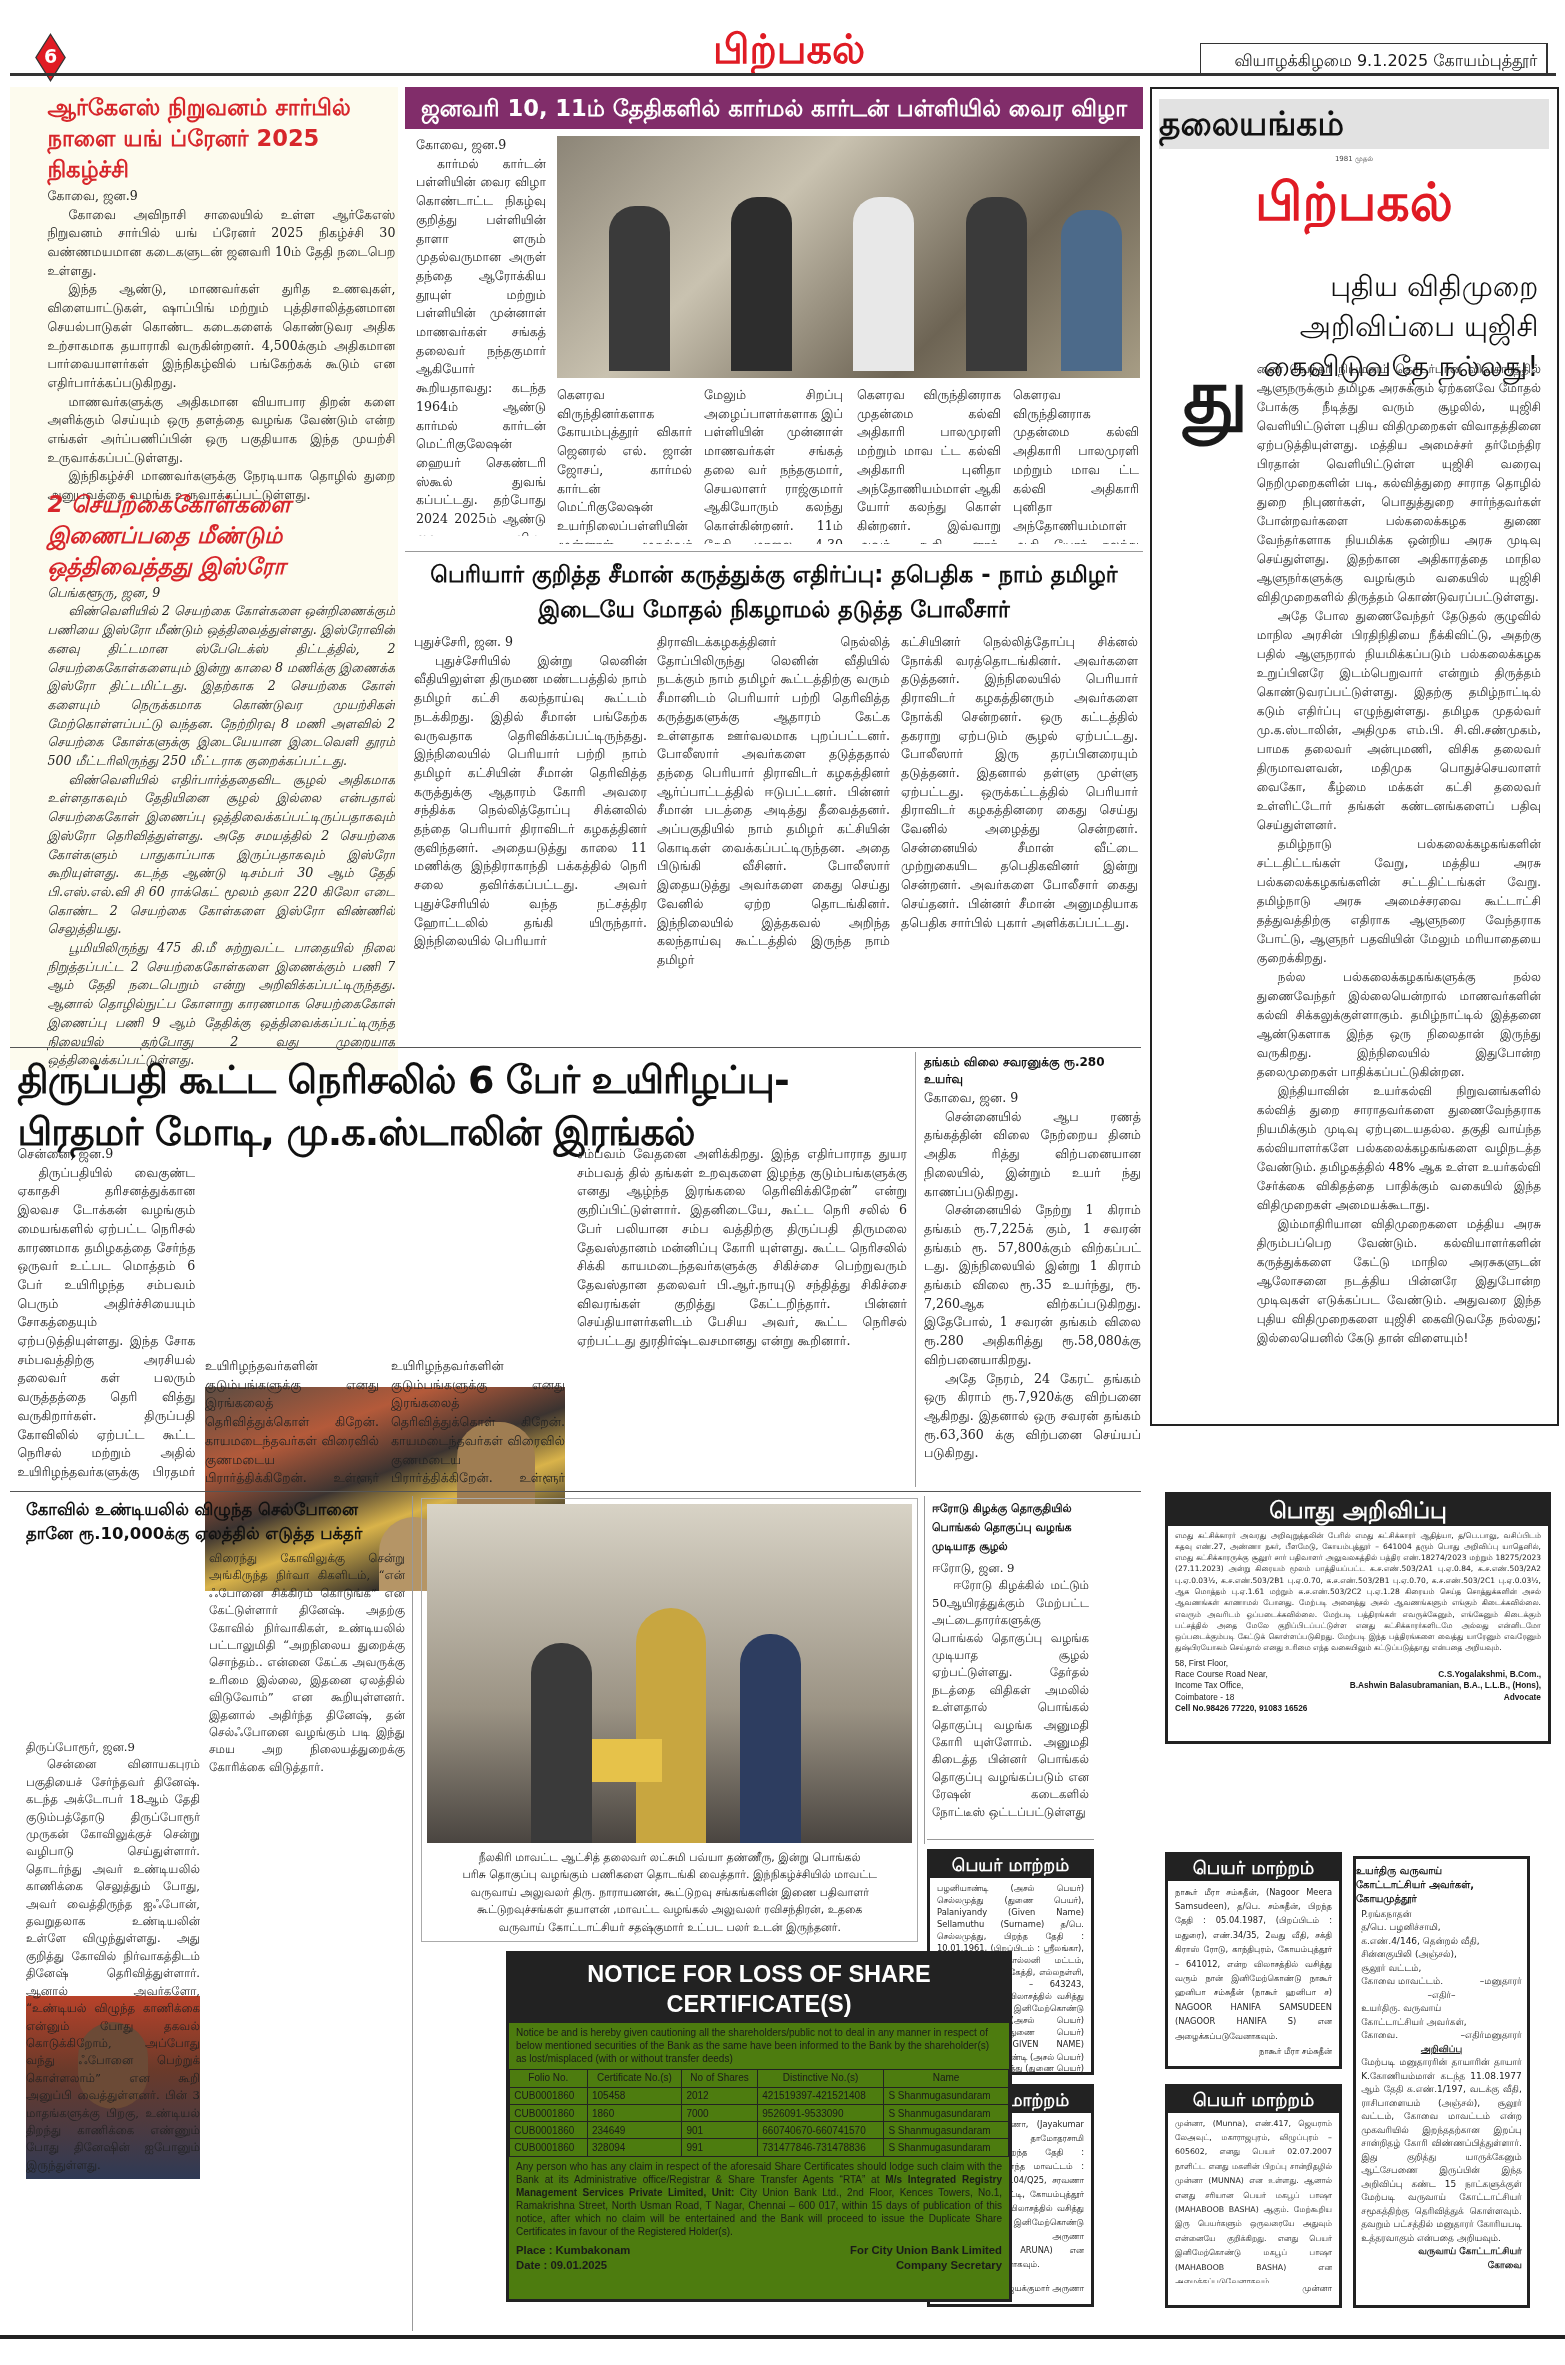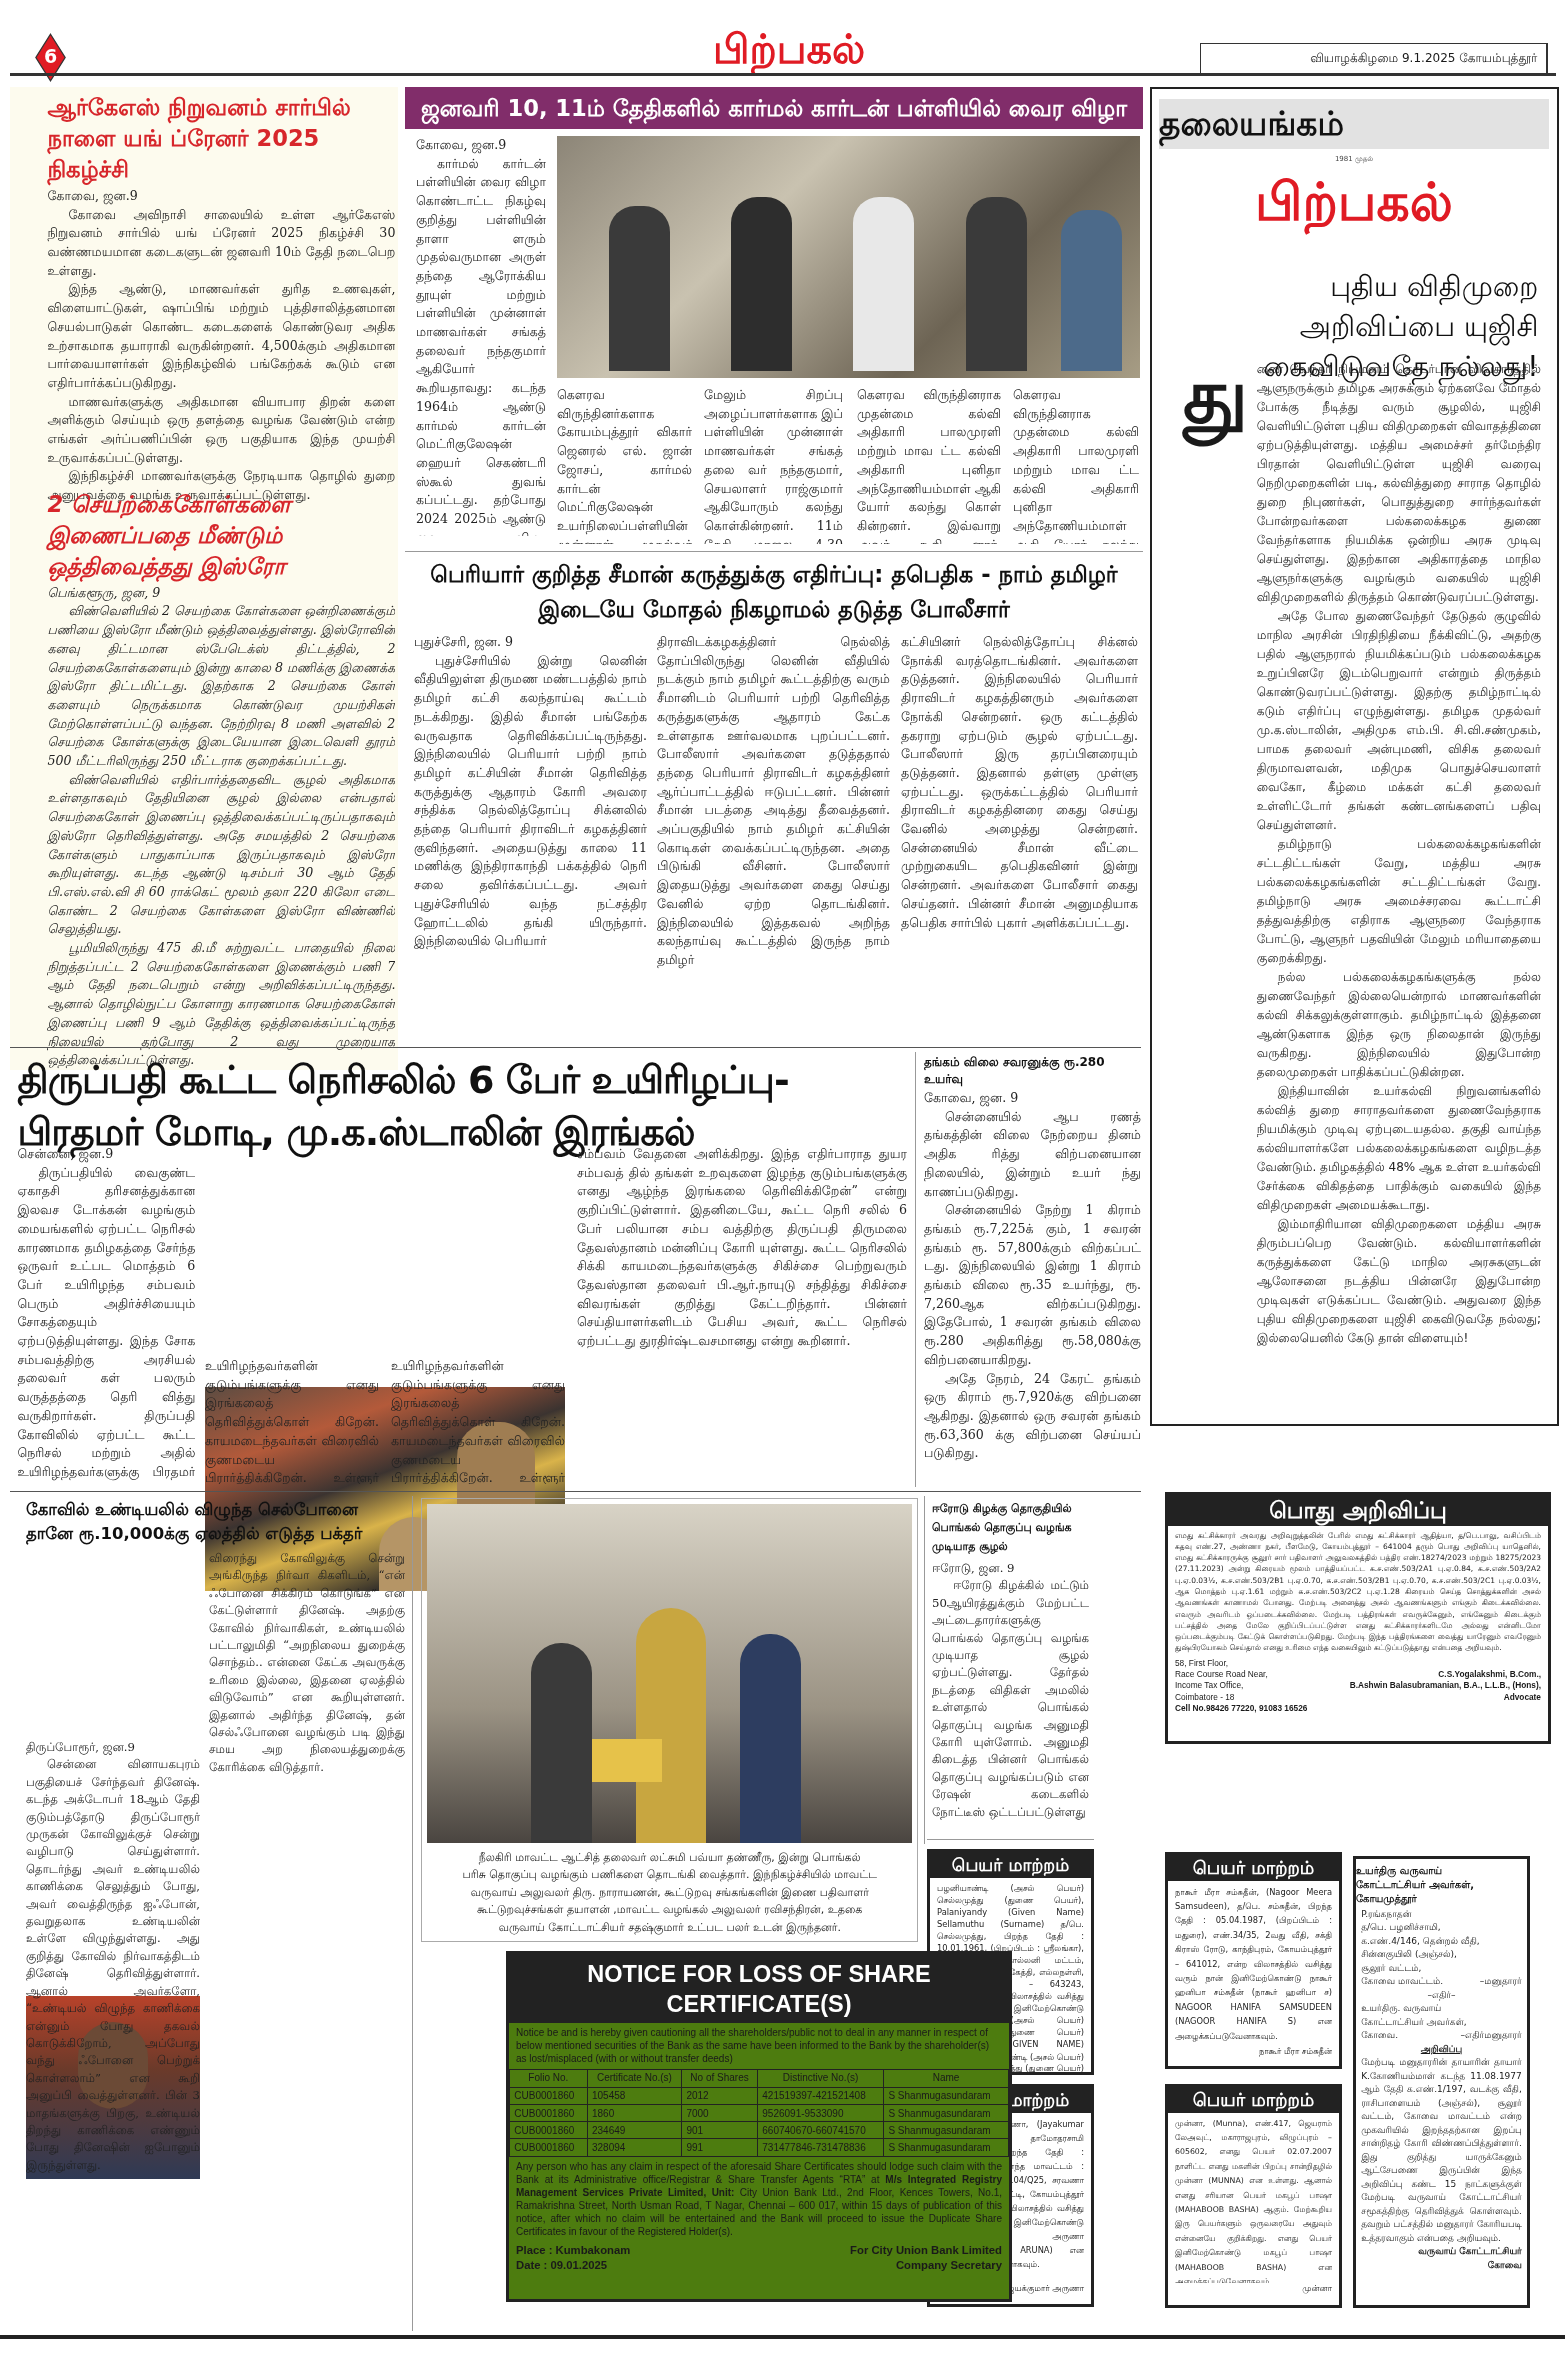--- a/index.html
+++ b/index.html
@@ -3,21 +3,21 @@
 <meta charset="utf-8">
 <style>
   * { box-sizing: border-box; margin: 0; padding: 0; }
   html, body { width: 1565px; height: 2366px; background: #ffffff; overflow: hidden; }
   body { font-family: "DejaVu Serif", serif; color: #1a1a1a; position: relative; }
   .abs { position: absolute; }
 
   
   .page-num { left: 35px; top: 33px; width: 31px; height: 49px; }
   .logo-top { left: 713px; top: 26px; width: 139px; text-align: center; font-family: "DejaVu Sans", sans-serif; font-weight: bold; font-size: 40px; color: #e01b24; line-height: 47px; }
-  .dateline { left: 1200px; top: 43px; width: 348px; height: 31px; border-left: 1.7px solid #333; border-top: 1.7px solid #333; border-right: 2.6px solid #333; font-family: "DejaVu Sans", sans-serif; font-size: 12px; text-align: right; padding: 7px 8.7px 0 0; transform: skewX(0deg); }
+  .dateline { left: 1200px; top: 43px; width: 348px; height: 31px; border-left: 1.7px solid #333; border-top: 1.7px solid #333; border-right: 2.6px solid #333; font-family: "DejaVu Sans", sans-serif; font-size: 16px; text-align: right; padding: 7px 8.7px 0 0; transform: skewX(0deg); }
   .mast-rule { left: 10.4px; top: 73px; width: 1546px; height: 2.6px; background: #333; }
 
   
   .col-text { font-family: "DejaVu Serif", serif; font-size: 12.6px; line-height: 18.7px; text-align: justify; color: #222; overflow: hidden; }
   .col-text p { text-indent: 21px; }
   .col-text .dl { text-indent: 0; }
   .sans-text { font-family: "DejaVu Sans", sans-serif; }
 
   
   .cream-box { left: 10.4px; top: 87px; width: 388px; height: 983px; background: #fdfbee; }

